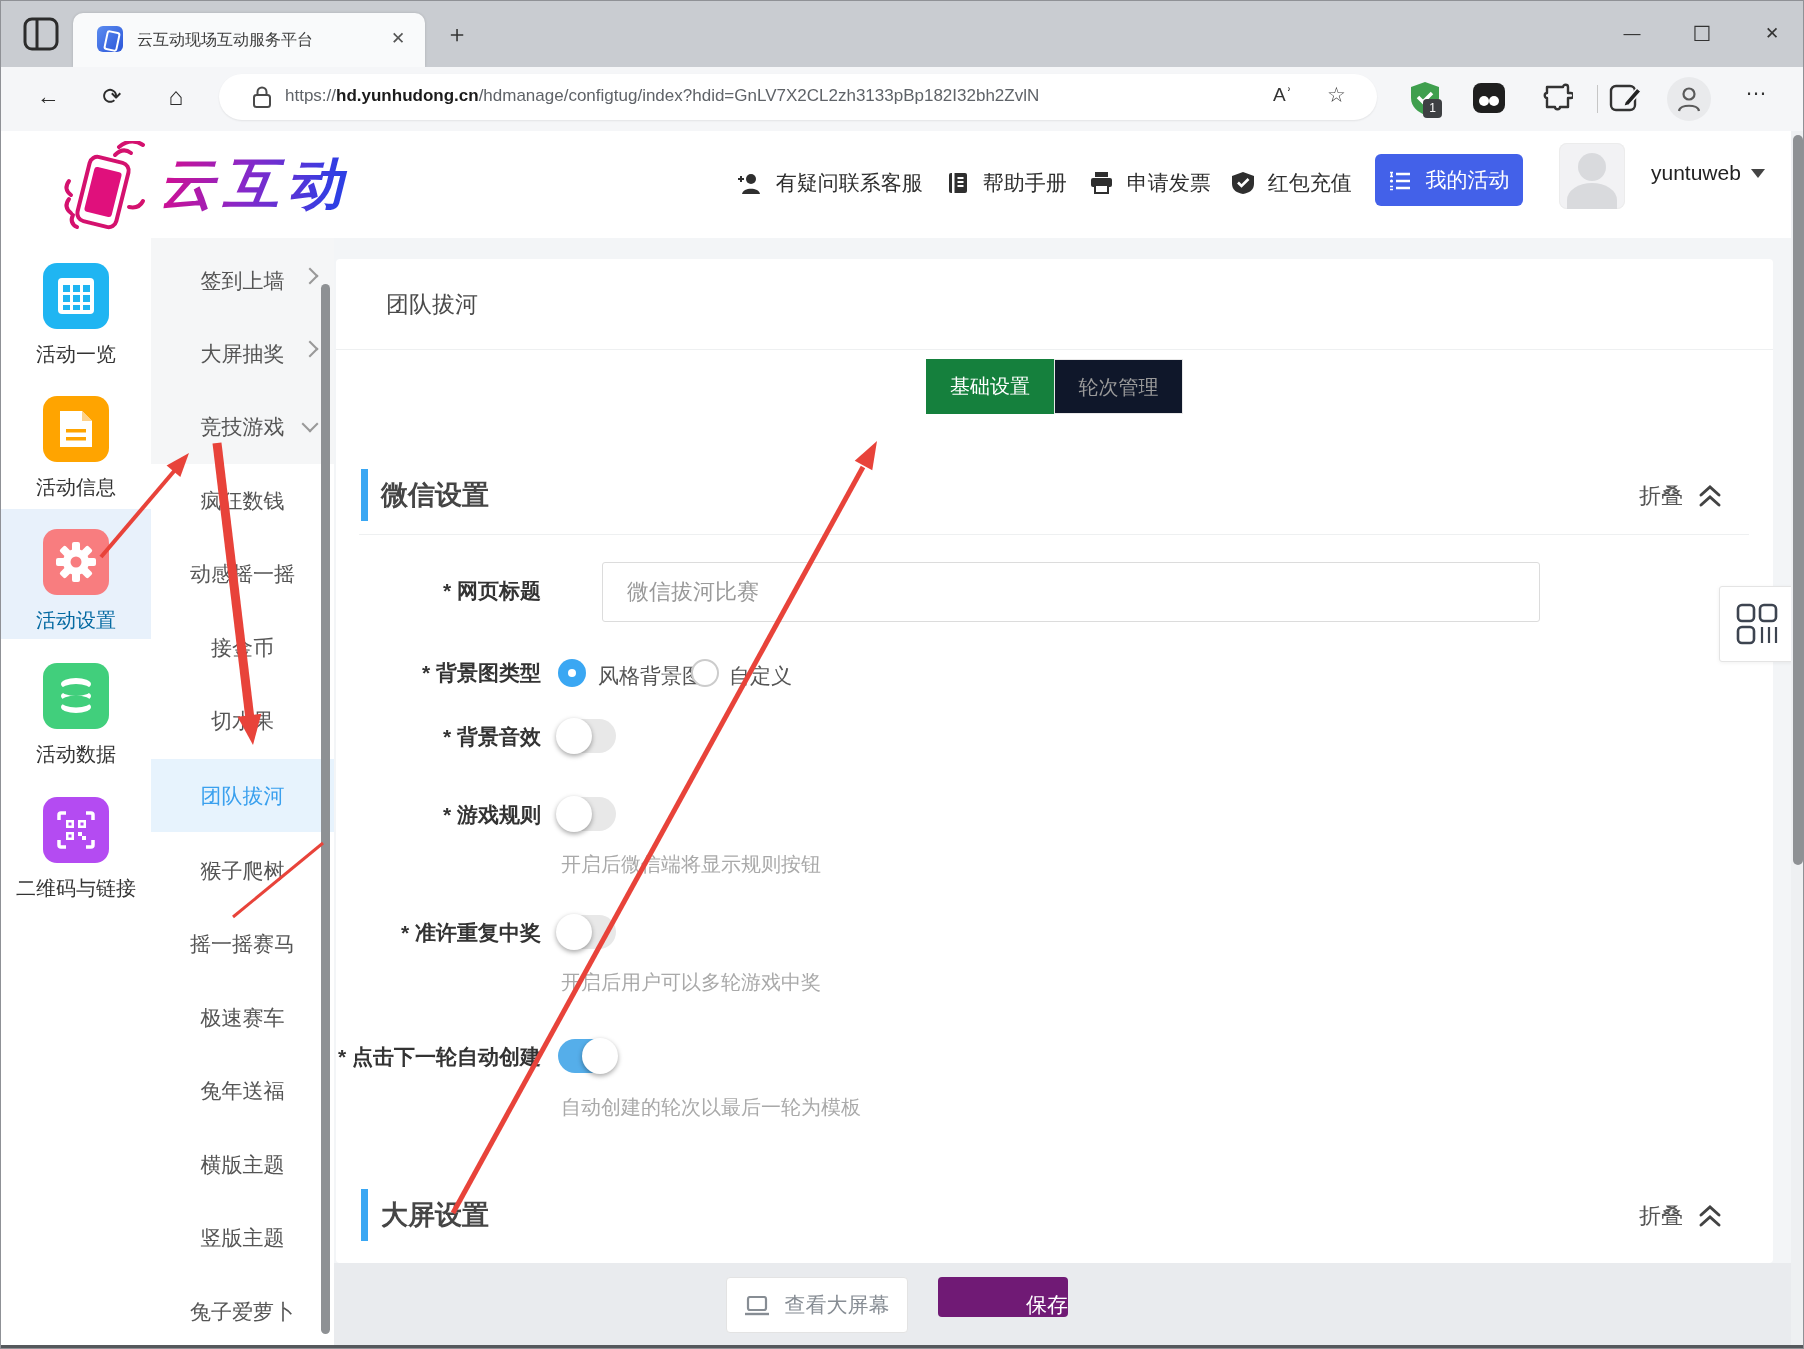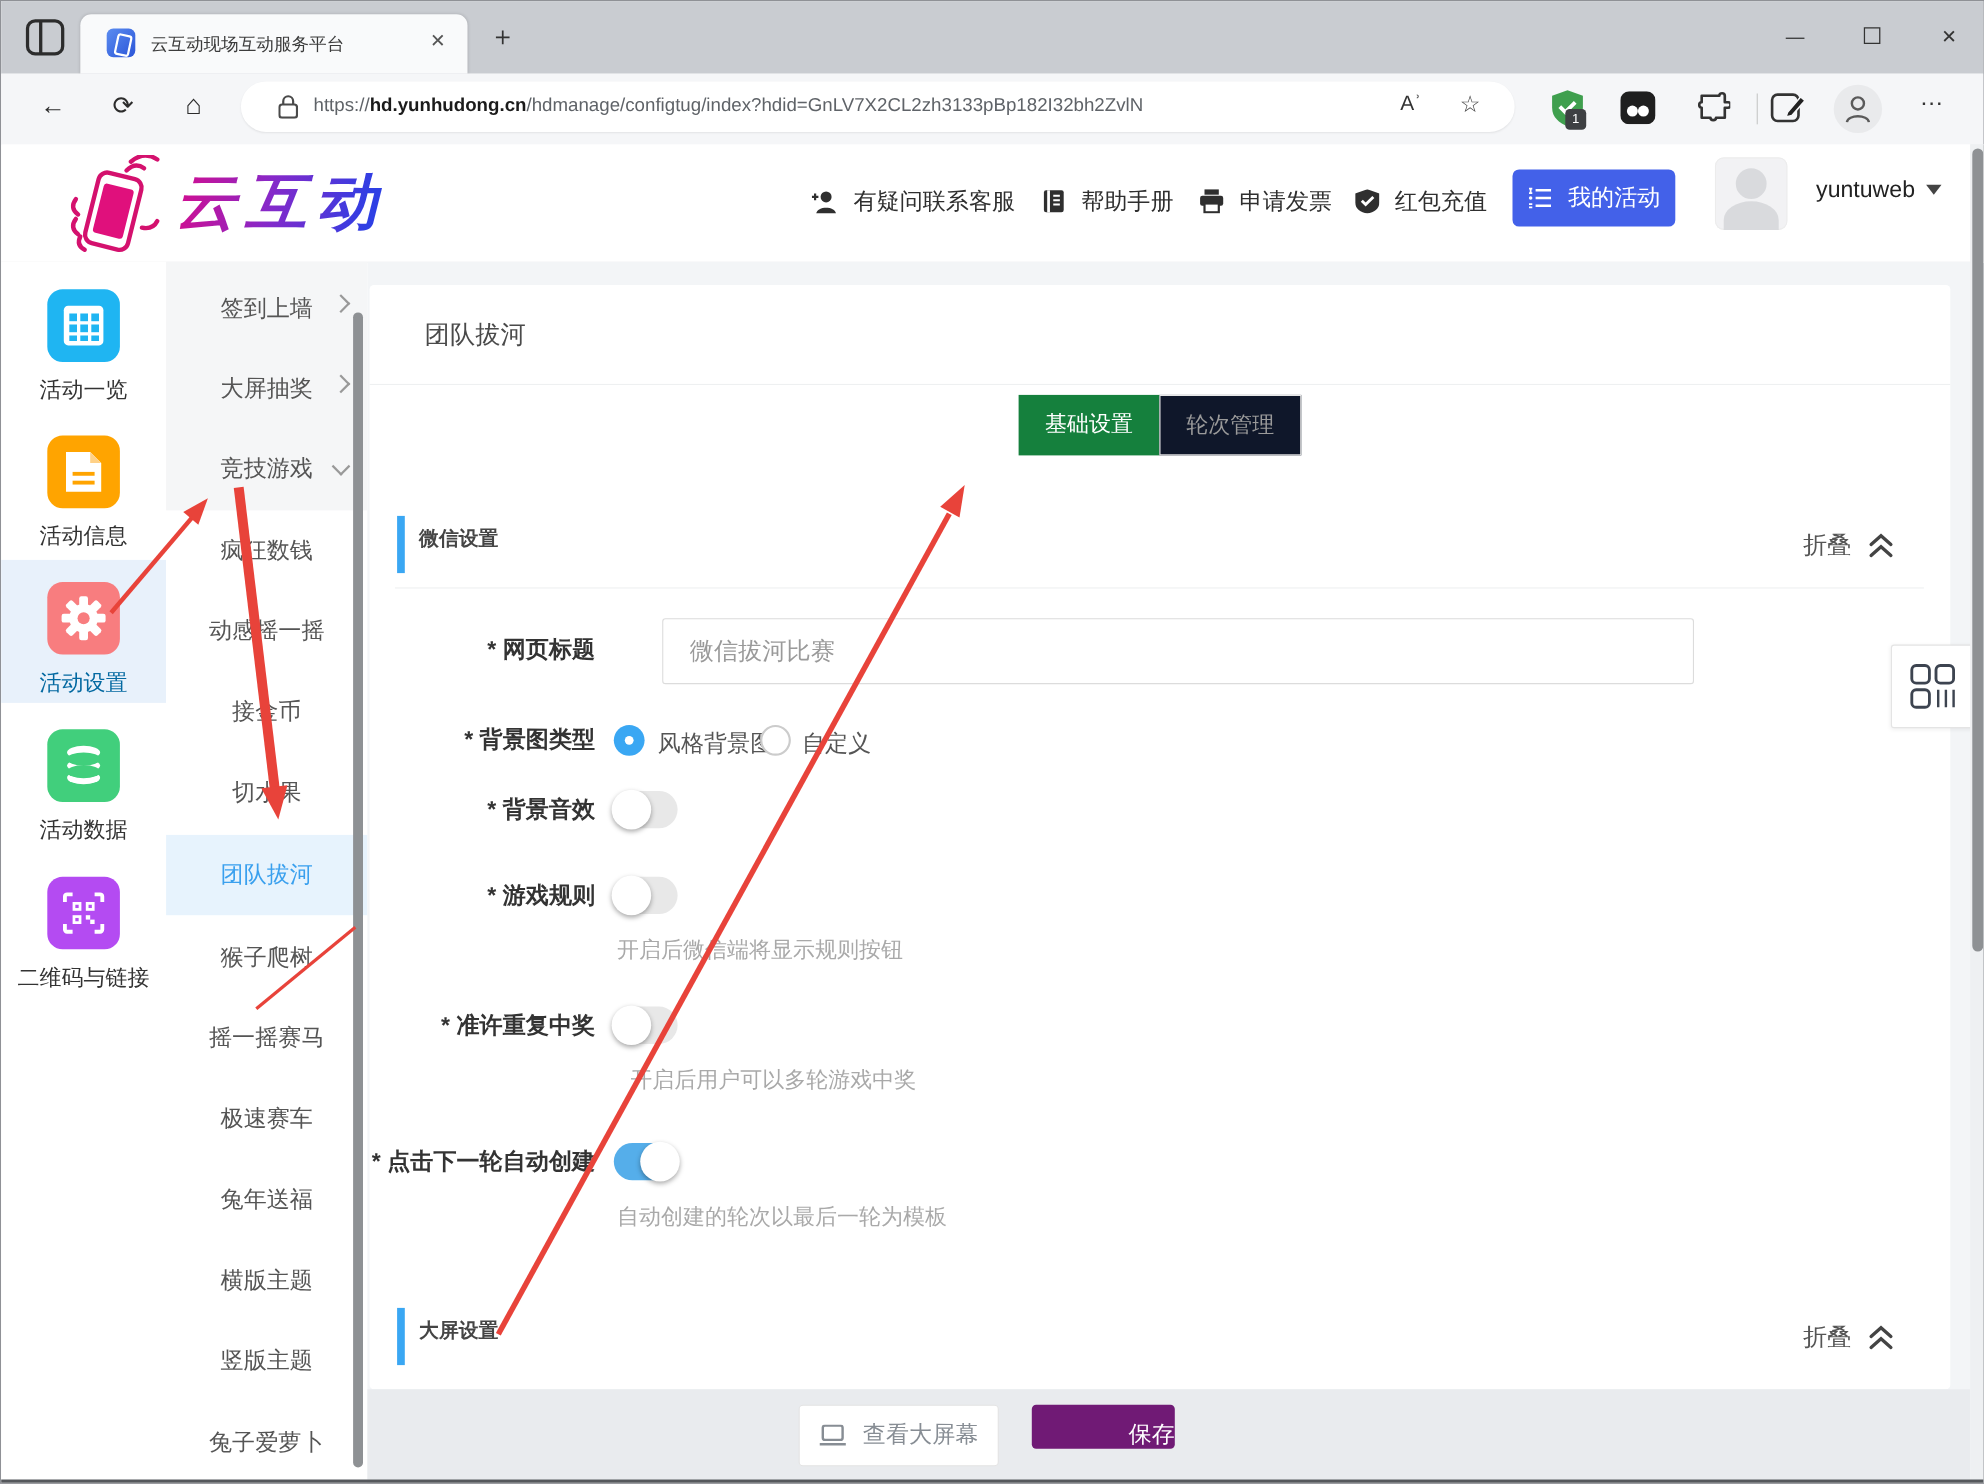--- a/index.html
+++ b/index.html
@@ -60,21 +60,21 @@
   .menu-scroll{left:170px;top:46px;width:9px;height:1050px;background:#8e9194;border-radius:5px;}
 
   
   .mainbg{left:333px;top:237px;width:1457px;height:1112px;background:#f3f5f7;}
   .card{left:335px;top:258px;width:1437px;height:1004px;background:#fff;border-radius:4px;}
   .page-title{left:50px;top:30px;font-size:23px;color:#4a4a4a;}
   .card-div{left:0px;top:90px;width:1437px;height:1px;background:#eef0f1;}
   .tab-basic{left:590px;top:100px;width:128px;height:55px;background:#15803d;color:#fff;font-size:20px;text-align:center;line-height:55px;}
   .tab-round{left:718px;top:100px;width:129px;height:55px;background:#0f172a;color:#9a9a9a;font-size:20px;text-align:center;line-height:55px;border:1px solid #e8e8e8;box-sizing:border-box;}
   .sec-bar{left:25px;width:7px;height:52px;background:#3aa7f3;}
-  .sec-title{left:45px;font-size:18px;font-weight:600;color:#454545;}
+  .sec-title{left:45px;font-size:27px;font-weight:600;color:#454545;}
   .collapse{left:1303px;font-size:22px;color:#555;}
   .collapse svg{vertical-align:-5px;margin-left:14px;}
   .sec-div{left:23px;width:1390px;height:1px;background:#eef0f1;}
   .flabel{width:205px;text-align:right;font-size:21px;font-weight:600;color:#333;line-height:32px;}
   .finput{left:222px;width:938px;height:60px;border:1px solid #dcdcdc;border-radius:3px;font-size:22px;color:#9a9a9a;padding:0 0 0 24px;background:#fff;box-sizing:border-box;font-family:inherit;}
   .radio{width:28px;height:28px;border-radius:50%;box-sizing:border-box;}
   .radio.on{background:#3aa7f3;}
   .radio.on:after{content:"";position:absolute;left:10px;top:10px;width:8px;height:8px;border-radius:50%;background:#fff;}
   .radio.off{border:2px solid #ccc;background:#fff;}
   .ropt{font-size:21px;color:#555;}
@@ -365,21 +365,21 @@
 
     <div class="abs flabel" style="left:0px;top:462px;">* 背景音效</div>
     <div class="abs toggle off" style="left:222px;top:460px;"></div>
 
     <div class="abs flabel" style="left:0px;top:540px;">* 游戏规则</div>
     <div class="abs toggle off" style="left:222px;top:538px;"></div>
     <div class="abs hint" style="top:588px;">开启后微信端将显示规则按钮</div>
 
     <div class="abs flabel" style="left:0px;top:658px;">* 准许重复中奖</div>
     <div class="abs toggle off" style="left:222px;top:656px;"></div>
-    <div class="abs hint" style="top:706px;margin-left:12px;">开启后用户可以多轮游戏中奖</div>
+    <div class="abs hint" style="top:706px;">开启后用户可以多轮游戏中奖</div>
 
     <div class="abs flabel" style="left:0px;top:782px;width:205px;">* 点击下一轮自动创建</div>
     <div class="abs toggle on" style="left:222px;top:780px;"></div>
     <div class="abs hint" style="top:832px;width:300px;line-height:32px;">自动创建的轮次以最后一轮为模板</div>
 
     <div class="abs sec-bar" style="top:930px;"></div>
     <div class="abs sec-title" style="top:938px;">大屏设置</div>
     <div class="abs collapse" style="top:942px;"><span>折叠</span><svg width="26" height="24" viewBox="0 0 26 24">
           <g fill="none" stroke="#444" stroke-width="3" stroke-linecap="round">
             <path d="M4 11 L13 3 L22 11"></path>

